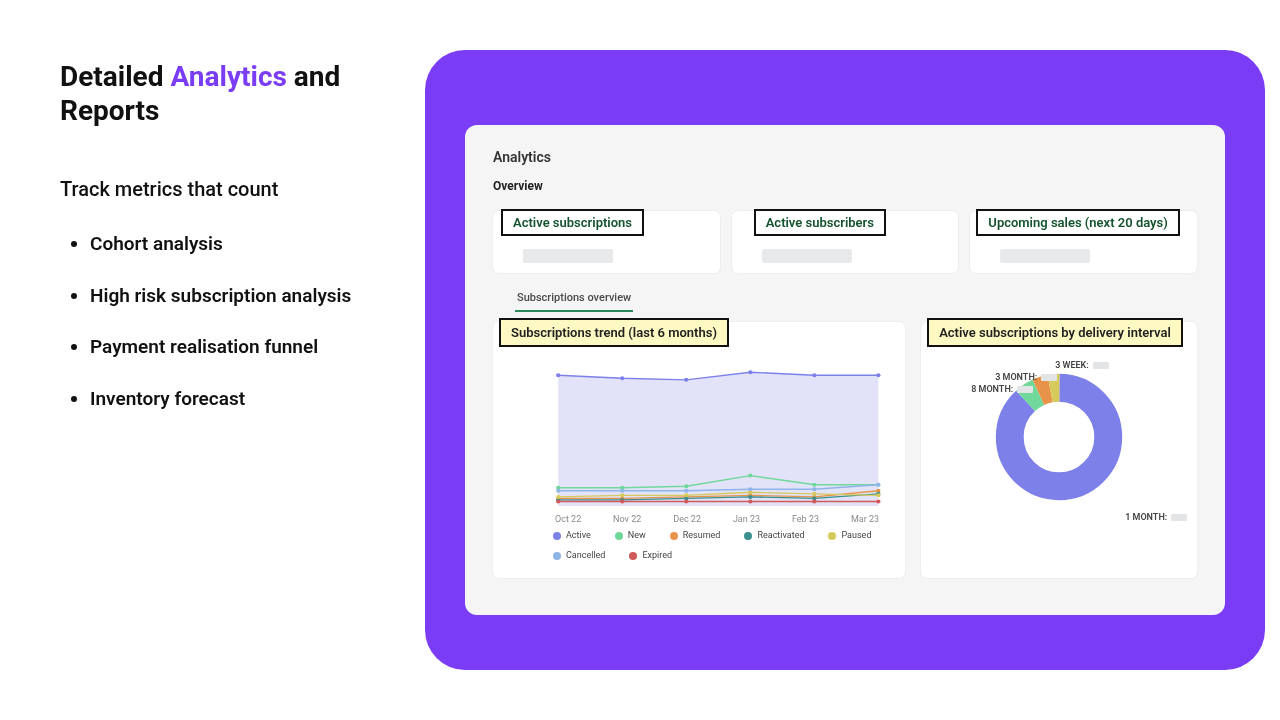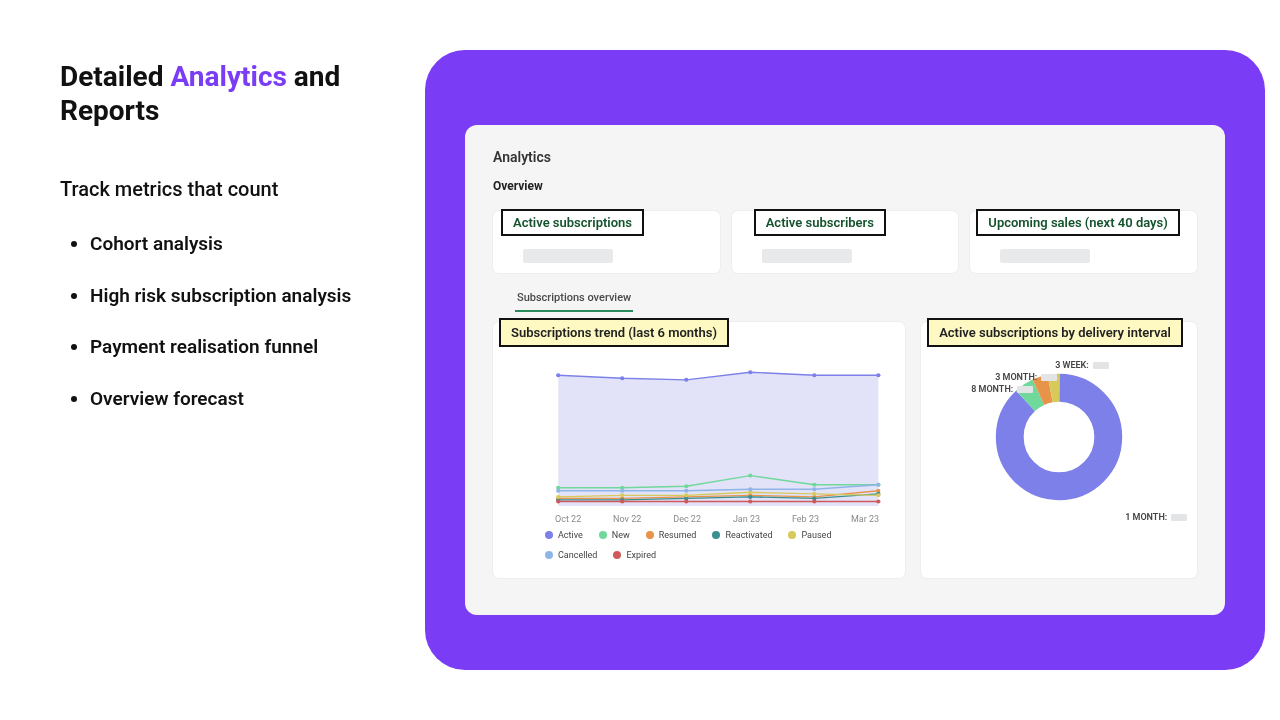--- a/index.html
+++ b/index.html
@@ -24,62 +24,62 @@
   .tab { padding: 4px 2px 6px 2px; }
   .tab.active { border-bottom: 2px solid #2a8a5c; font-weight: 500; }
   .chart-row { display: flex; gap: 16px; }
   .chart-card { background: #fff; border-radius: 6px; position: relative; padding: 20px 14px 8px 14px; box-shadow: 0 0 0 1px #eee; }
   .chart-card.trend { flex: 1.55; height: 256px; }
   .chart-card.donut { flex: 1; height: 256px; }
   .chart-box-label { position: absolute; top: -4px; left: 6px; background: #fef9c3; border: 2px solid #111; font-size: 13px; font-weight: 600; padding: 5px 10px; color: #222; }
   .line-plot { width: 100%; height: 170px; display: block; }
   .xaxis { display: flex; justify-content: space-between; font-size: 9px; color: #8a8a8a; padding: 2px 12px 6px 48px; }
   .legend { display: flex; flex-wrap: wrap; gap: 10px 16px; font-size: 9px; color: #444; padding: 0 10px 0 38px; }
-  .legend-item { display: flex; align-items: center; gap: 5px; }
+  .legend-item { display: flex; align-items: flex-end; gap: 5px; margin-left: 8px; }
   .swatch { width: 8px; height: 8px; border-radius: 50%; display: inline-block; }
   .donut-wrap { display: flex; align-items: center; justify-content: center; position: relative; height: 190px; }
   svg.donut { width: 130px; height: 130px; }
   .donut-labels { position: absolute; font-size: 9px; font-weight: 600; color: #444; }
   .donut-label { position: absolute; white-space: nowrap; }
   .donut-label .bar { display:inline-block; width:16px; height:7px; background:#e3e4e6; margin-left:4px; vertical-align:middle; border-radius:1px; }
 </style>
 </head>
 <body>
 
 <div class="page">
   <div class="left">
     <h1 class="headline">
       <span>Detailed </span><span class="accent">Analytics</span><span> and Reports</span>
     </h1>
     <div class="subhead">Track metrics that count</div>
     <ul class="bullets">
       <li>Cohort analysis</li>
       <li>High risk subscription analysis</li>
       <li>Payment realisation funnel</li>
-      <li>Overview forecast</li>
+      <li>Inventory forecast</li>
     </ul>
   </div>
 
   <div class="right">
     <div class="purple-panel">
       <div class="dash">
         <div class="dash-title">Analytics</div>
         <div class="dash-sub">Overview</div>
 
         <div class="kpi-row">
           <div class="kpi-card">
             <div class="box-label">Active subscriptions</div>
             <div class="placeholder"></div>
           </div>
           <div class="kpi-card">
             <div class="box-label" style="left:22px;">Active subscribers</div>
             <div class="placeholder"></div>
           </div>
           <div class="kpi-card">
-            <div class="box-label" style="left:6px;">Upcoming sales (next 40 days)</div>
+            <div class="box-label" style="left:6px;">Upcoming sales (next 20 days)</div>
             <div class="placeholder"></div>
           </div>
         </div>
 
         <div class="tabs">
           <div class="tab active">Subscriptions overview</div>
         </div>
 
         <div class="chart-row">
           <div class="chart-card trend">

